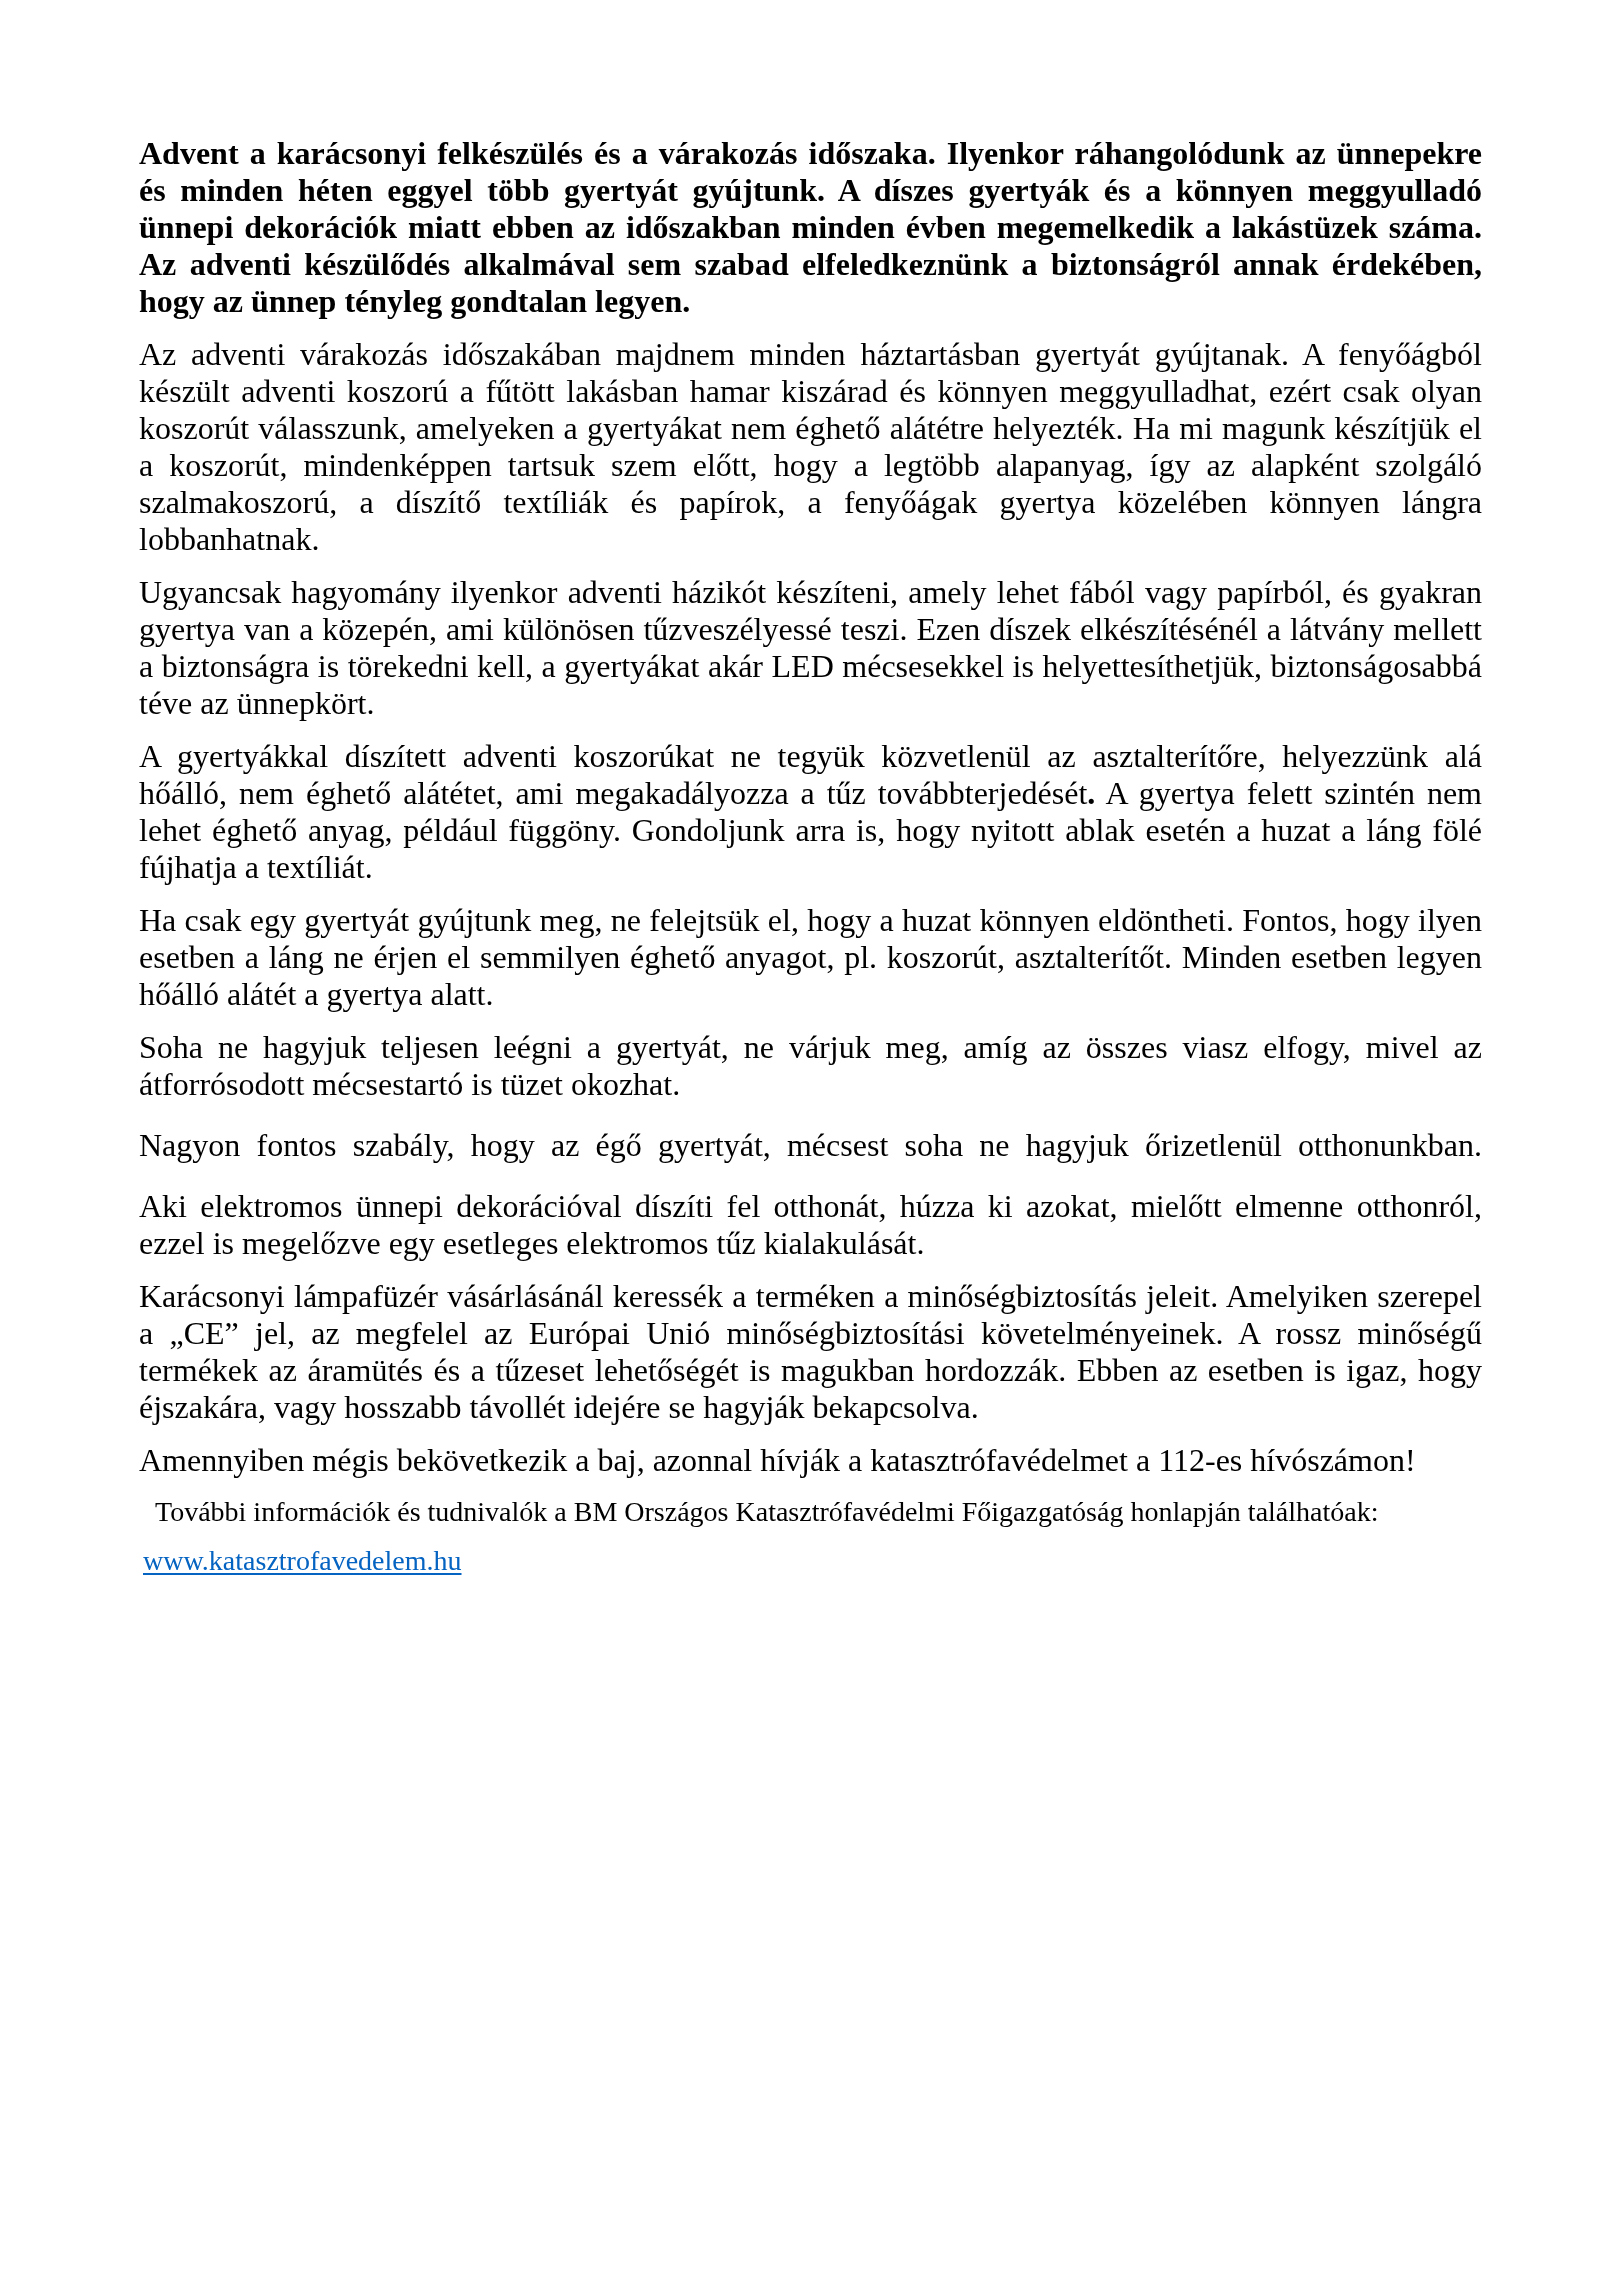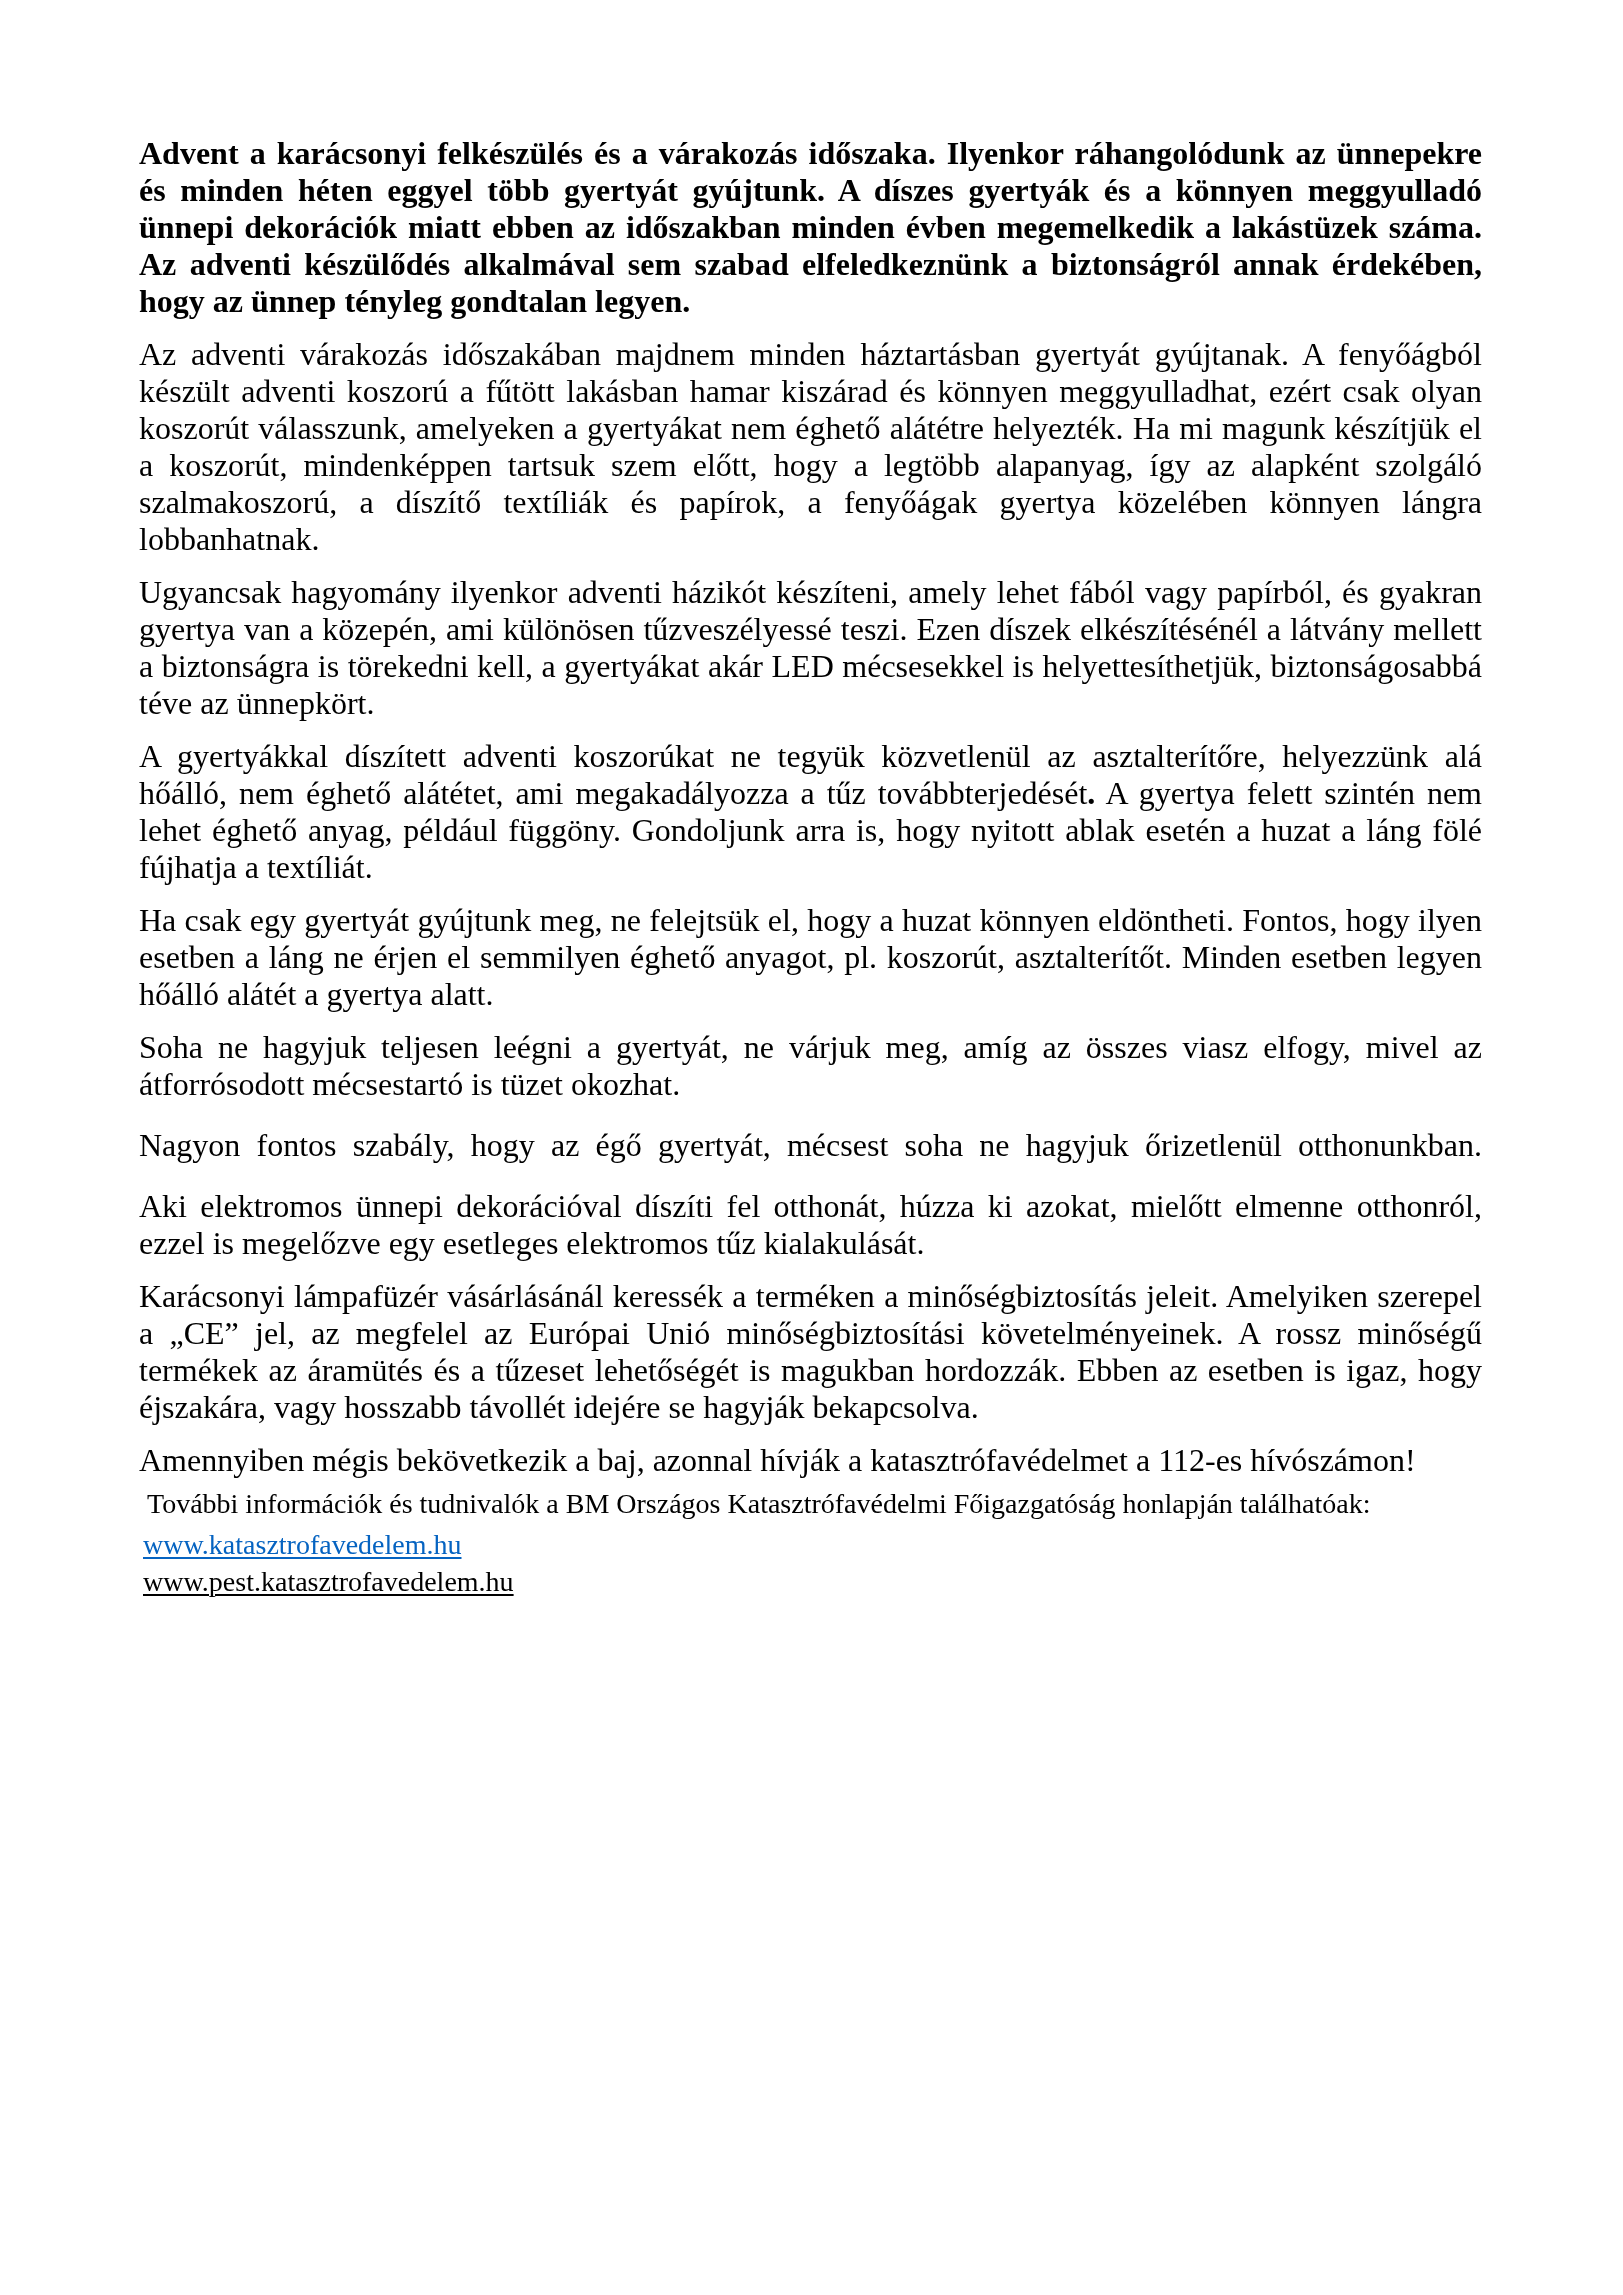--- a/index.html
+++ b/index.html
@@ -28,21 +28,21 @@
       margin: 0;
     }
     .para.bold { font-weight: bold; }
     .para.left { text-align: left; }
     .gap-l { margin-top: 16px; }
     .gap-m { margin-top: 24px; }
     .gap-s { margin-top: 25px; }
     .small {
       font-size: 28px;
       line-height: 33px;
-      margin: 8px;
+      margin: 16px;
       text-align: left;
     }
     .link {
       font-size: 28px;
       line-height: 33px;
       display: inline-block;
       text-decoration: underline;
       text-underline-offset: 2.6px;
       text-decoration-thickness: 2px;
       cursor: pointer;
@@ -75,18 +75,15 @@
   <p class="para gap-l">Karácsonyi lámpafüzér vásárlásánál keressék a terméken a minőségbiztosítás jeleit. Amelyiken szerepel a „CE” jel, az megfelel az Európai Unió minőségbiztosítási követelményeinek. A rossz minőségű termékek az áramütés és a tűzeset lehetőségét is magukban hordozzák. Ebben az esetben is igaz, hogy éjszakára, vagy hosszabb távollét idejére se hagyják bekapcsolva.</p>
 
   <p class="para left gap-l">Amennyiben mégis bekövetkezik a baj, azonnal hívják a katasztrófavédelmet a 112-es hívószámon!</p>
 
   <p class="small gap-m">További információk és tudnivalók a BM Országos Katasztrófavédelmi Főigazgatóság honlapján találhatóak:</p>
 
   <p class="link-row gap-s">
     <a class="link link-blue">www.katasztrofavedelem.hu</a>
   </p>
 
-  <p class="link-row gap-s">
-    <a class="link link-black">www.pest.katasztrofavedelem.hu</a>
-  </p>
 
 </div>
 
 
 </body></html>

